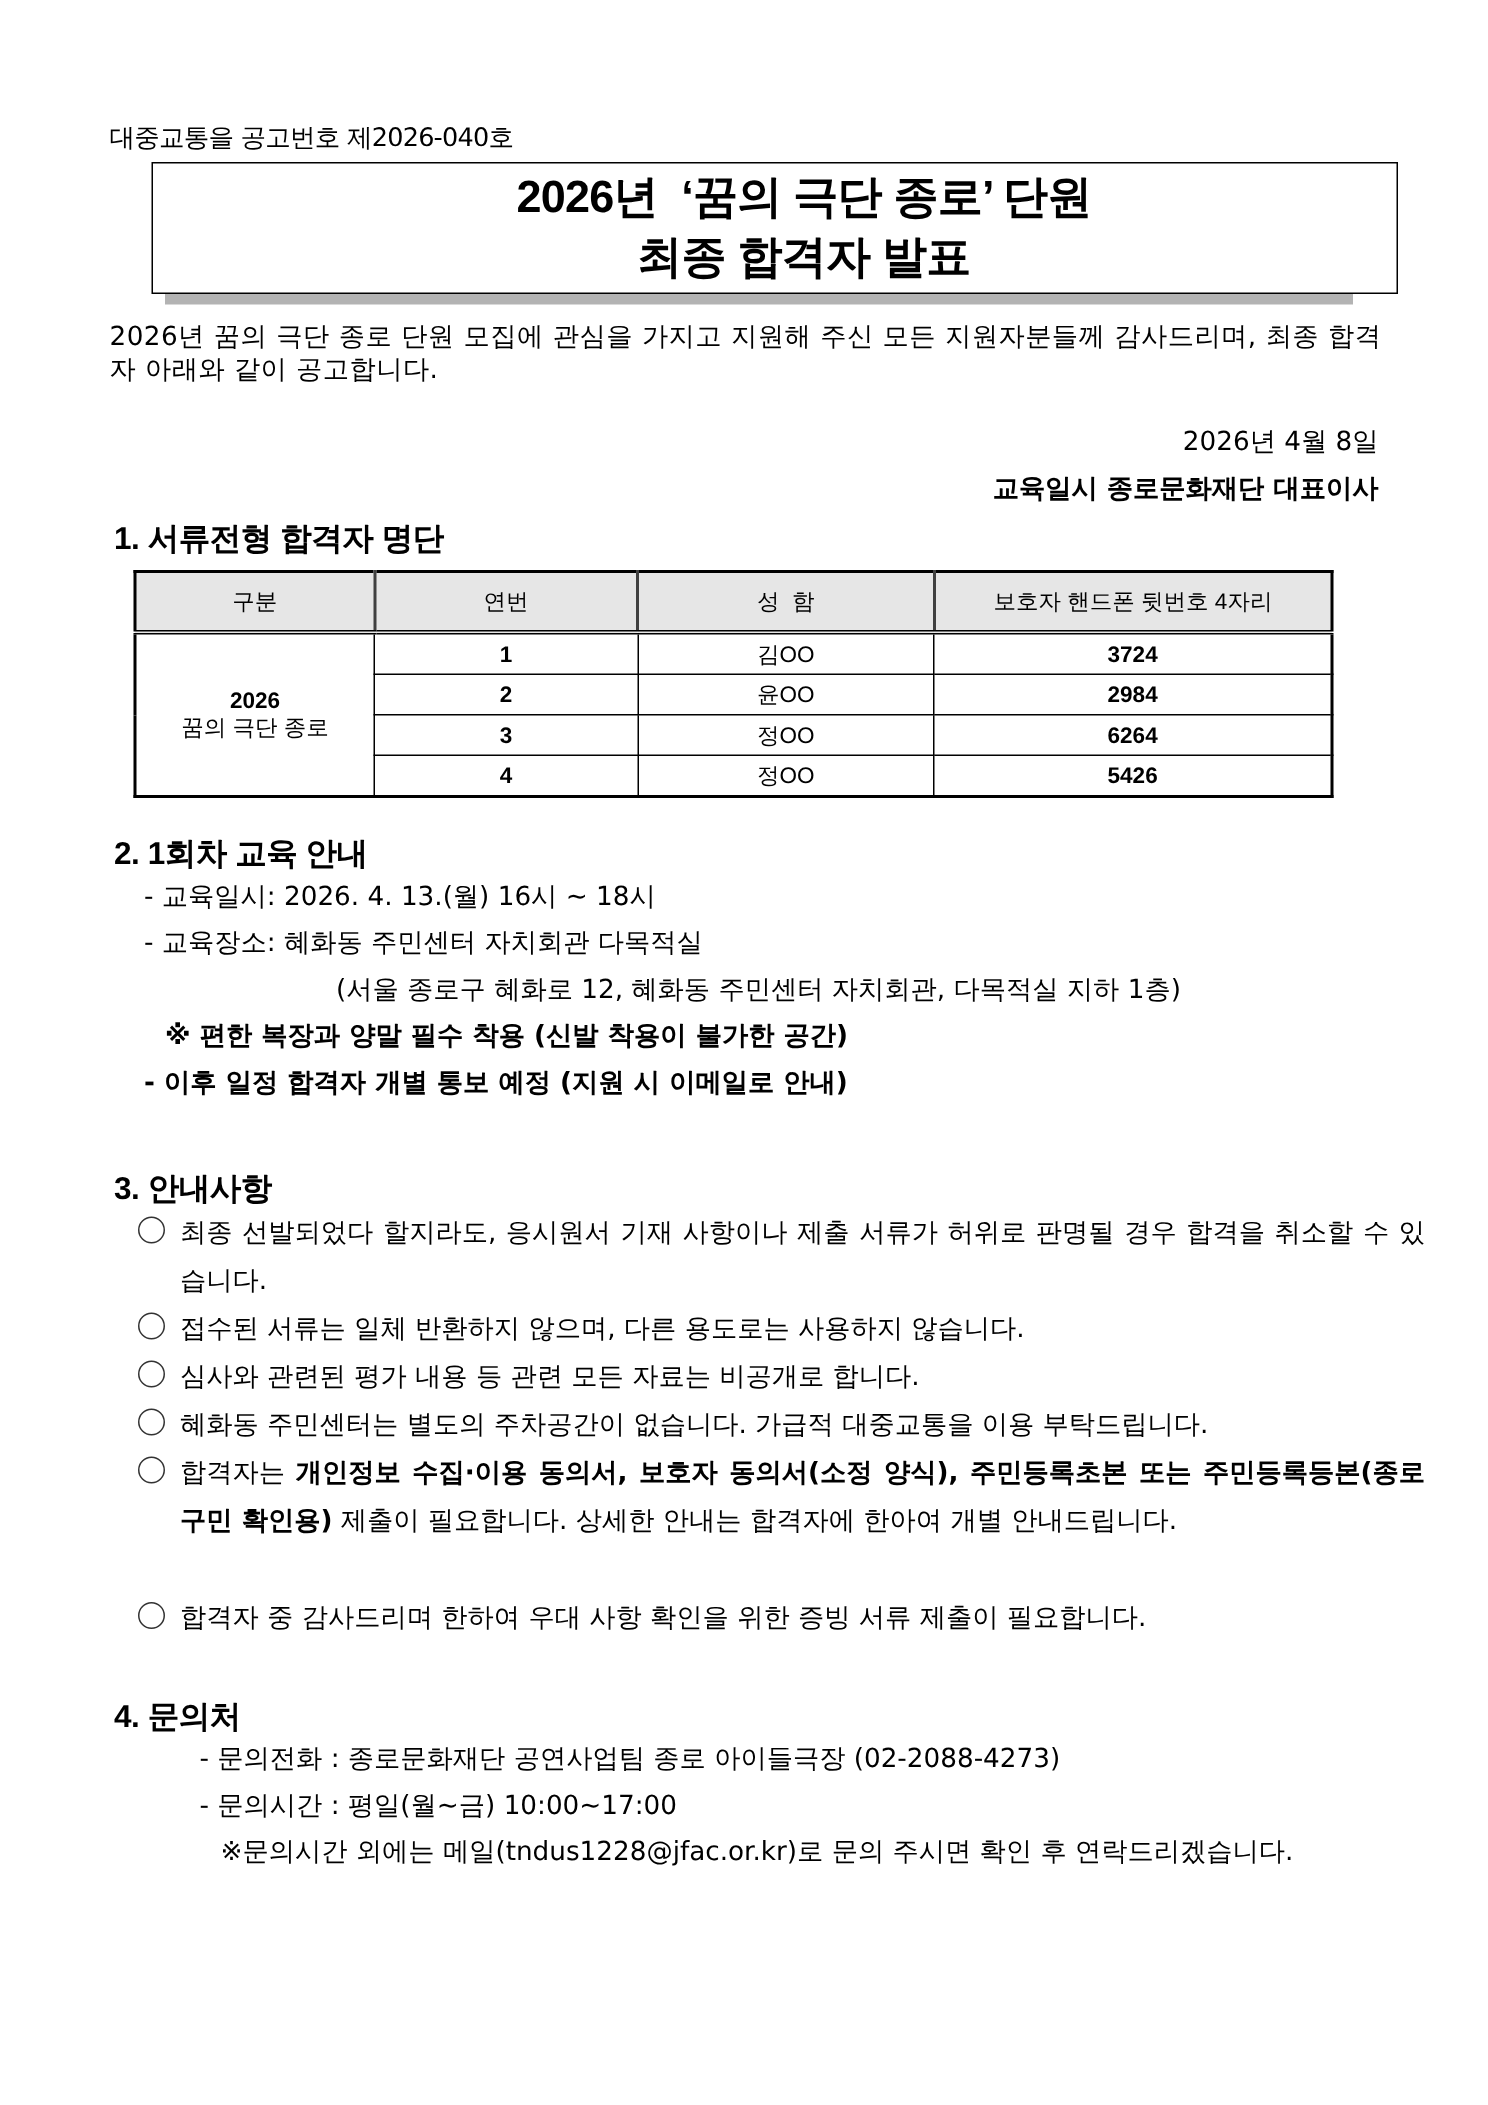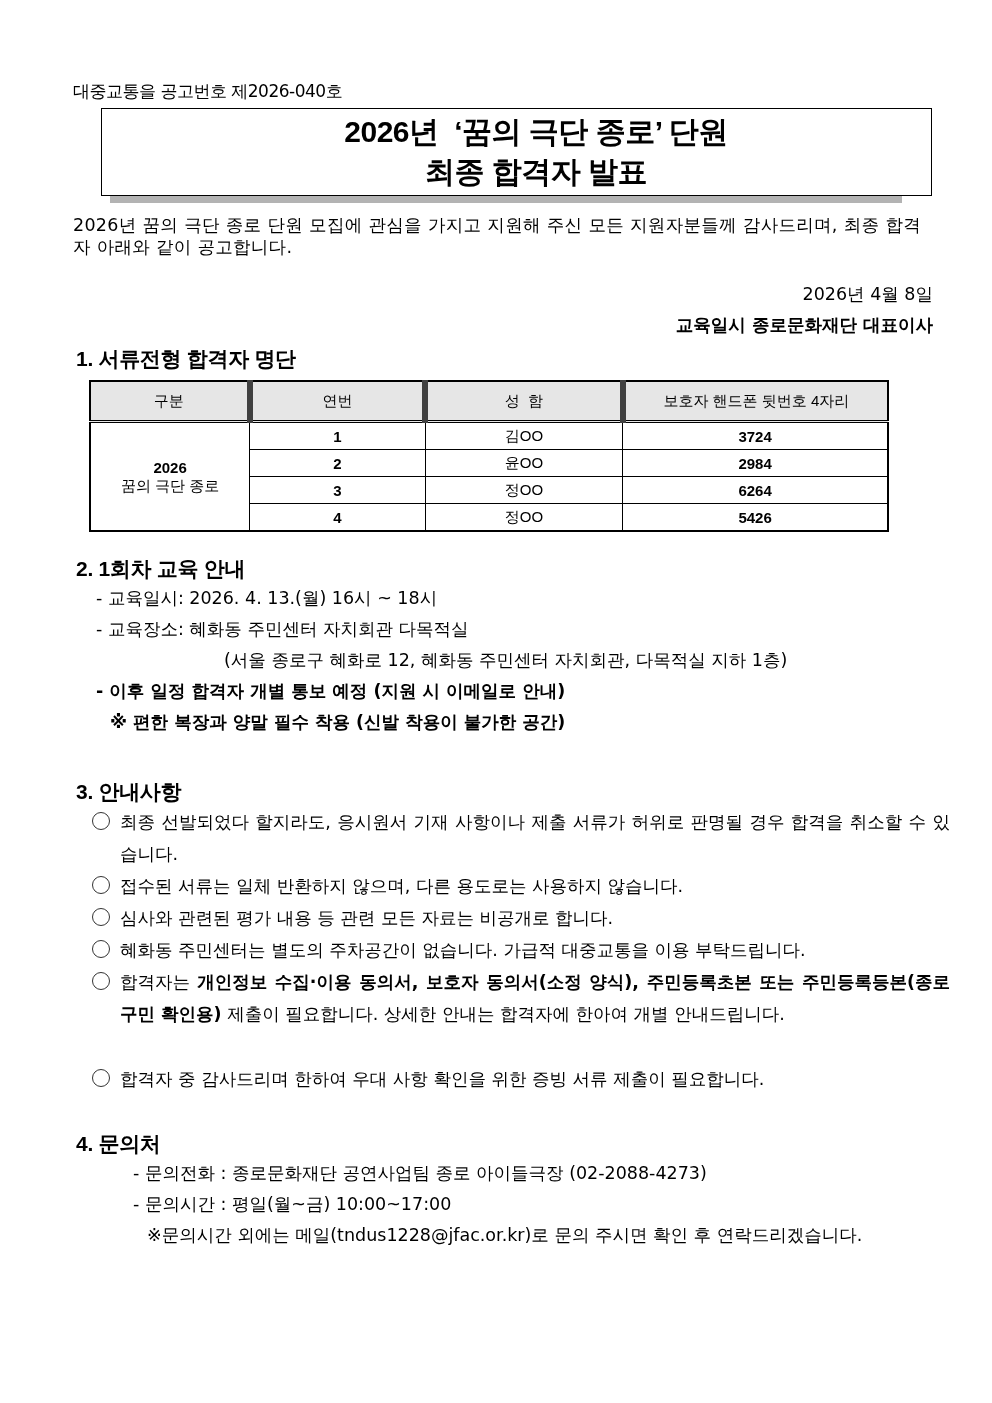--- a/index.html
+++ b/index.html
@@ -7,28 +7,28 @@
          font-family:"DejaVu Sans","Liberation Sans",sans-serif; color:#000; }
   .abs { position:absolute; }
   .notice-no { left:73px; top:80px; font-size:17px; letter-spacing:-0.5px; }
   .title-shadow { left:110px; top:117px; width:792px; height:86px; background:#b3b3b3; }
   .title-box { left:101px; top:108px; width:790px; height:86px; background:#fff; border:1px solid #000;
                text-align:center;padding-left:39px; }
   .title-line { font-family:"Liberation Sans",sans-serif; font-weight:bold; font-size:30px; line-height:40px; letter-spacing:-0.5px; }
   .title-line1 { margin-top:3px; }
   .body-text { font-size:17.5px; line-height:22px; letter-spacing:0.3px; }
   .intro { left:73px; top:214px; width:848px; text-align:justify; }
-  .right { right:59px; font-size:17.5px; }
+  .right { right:73px; font-size:17.5px; }
   .date { top:282px; }
   .signer { top:313px; font-weight:bold; }
   .h2 { left:76px; font-family:"Liberation Sans",sans-serif; font-weight:bold; font-size:21px; letter-spacing:-0.3px; }
   table.roster { position:absolute; left:89px; top:380px; width:800px; border-collapse:collapse;
                  font-family:"Liberation Sans",sans-serif; font-size:15px; }
   table.roster { border:2px solid #000; }
-  table.roster th { background:#e6e6e6; font-weight:normal; height:36px; border-left:6px solid #404040; border-bottom:3px double #000; }
+  table.roster th { background:#e6e6e6; font-weight:normal; height:36px; border-left:2px solid #404040; border-bottom:3px double #000; }
   table.roster td { border:1px solid #000; height:24px; text-align:center; font-weight:bold; }
   table.roster td.name { font-weight:normal; }
   table.roster td.group { font-weight:normal; line-height:18px; }
   .group-year { font-weight:bold; display:block; }
   .list { font-size:17.5px; line-height:31px; }
   .bold { font-weight:bold; }
   .bullet { display:inline-block; width:16px; height:16px; border:1px solid #333; border-radius:50%; vertical-align:-2px; margin-right:10px; }
   .notice-item { position:absolute; left:92px; width:830px; font-size:17.5px; line-height:32px; text-align:justify; }
   .indent { padding-left:28px; text-indent:-28px; }
 </style>
@@ -90,22 +90,22 @@
       <td>5426</td>
     </tr>
   </tbody>
 </table>
 
 <div class="abs h2" style="top:555px;">2. 1회차 교육 안내</div>
 <div class="abs list" style="left:96px; top:583px;">
   <div>- 교육일시: 2026. 4. 13.(월) 16시 ~ 18시</div>
   <div>- 교육장소: 혜화동 주민센터 자치회관 다목적실</div>
   <div style="padding-left:128px;">(서울 종로구 혜화로 12, 혜화동 주민센터 자치회관, 다목적실 지하 1층)</div>
+  <div class="bold" style="padding-left:14px;">※ 편한 복장과 양말 필수 착용 (신발 착용이 불가한 공간)</div>
   <div class="bold">- 이후 일정 합격자 개별 통보 예정 (지원 시 이메일로 안내)</div>
-  <div class="bold" style="padding-left:14px;">※ 편한 복장과 양말 필수 착용 (신발 착용이 불가한 공간)</div>
 </div>
 
 <div class="abs h2" style="top:778px;">3. 안내사항</div>
 
 <div class="notice-item indent" style="top:806px;">
   <span class="bullet"></span><span>최종 선발되었다 할지라도, 응시원서 기재 사항이나 제출 서류가 허위로 판명될 경우 합격을 취소할 수 있습니다.</span>
 </div>
 <div class="notice-item" style="top:870px;">
   <span class="bullet"></span><span>접수된 서류는 일체 반환하지 않으며, 다른 용도로는 사용하지 않습니다.</span>
 </div>

